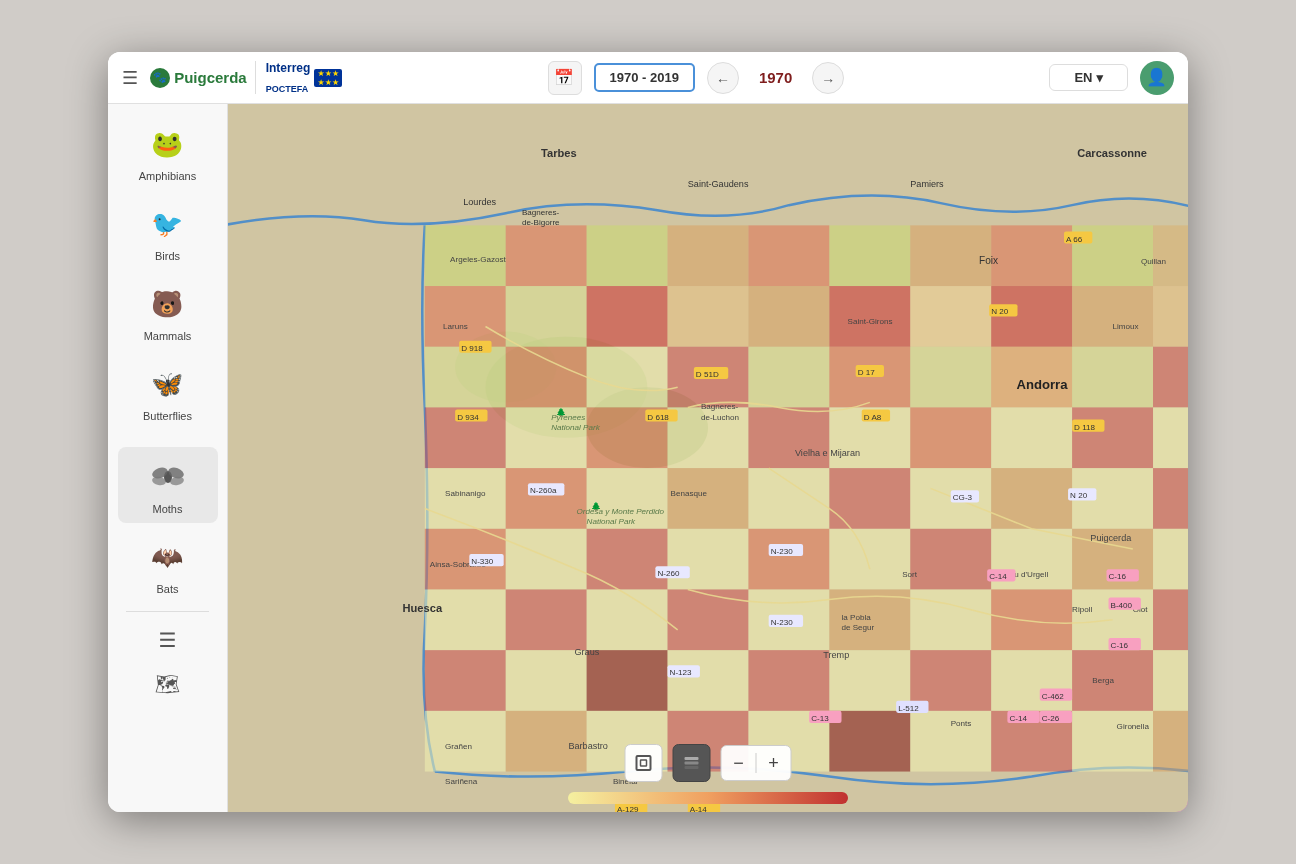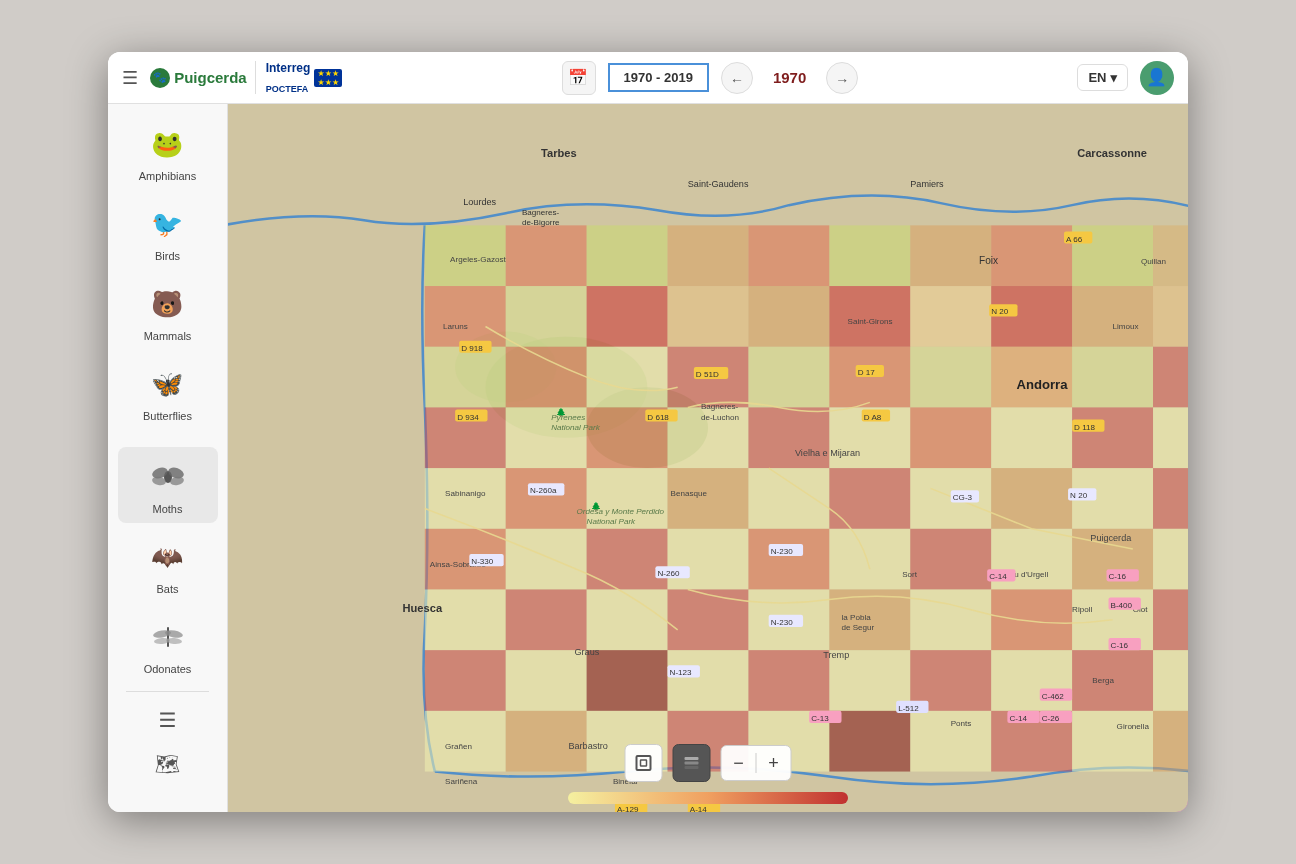--- a/index.html
+++ b/index.html
@@ -88,21 +88,21 @@
       border-radius: 2px;
       display: flex;
       align-items: center;
       justify-content: center;
       color: #FFD700;
       font-size: 8px;
     }
     .topbar-spacer { flex: 1; }
     .date-range-btn {
       border: 2px solid #4a90d9;
-      border-radius: 0;
+      border-radius: 5px;
       padding: 5px 14px;
       font-size: 13px;
       font-weight: bold;
       color: #333;
       cursor: pointer;
       background: #fff;
     }
     .calendar-btn {
       width: 34px;
       height: 34px;
@@ -134,21 +134,21 @@
       font-weight: bold;
       color: #7f1d1d;
       padding: 0 8px;
     }
     .lang-btn {
       display: flex;
       align-items: center;
       gap: 4px;
       border: 1px solid #ddd;
       border-radius: 6px;
-      padding: 5px 10px;
+      padding: 5px 24px;
       font-size: 13px;
       font-weight: bold;
       cursor: pointer;
       background: #fff;
       color: #333;
     }
     .user-avatar {
       width: 34px;
       height: 34px;
       border-radius: 50%;
@@ -378,32 +378,20 @@
             <ellipse cx="26" cy="14" rx="8" ry="5" fill="#666" opacity="0.8" transform="rotate(20,26,14)"></ellipse>
             <ellipse cx="9" cy="22" rx="7" ry="4" fill="#777" opacity="0.7" transform="rotate(10,9,22)"></ellipse>
             <ellipse cx="27" cy="22" rx="7" ry="4" fill="#777" opacity="0.7" transform="rotate(-10,27,22)"></ellipse>
           </svg>
         </div>
         <span class="sidebar-label">Moths</span>
       </div>
       <div class="sidebar-item">
         <div class="sidebar-icon">🦇</div>
         <span class="sidebar-label">Bats</span>
-      </div>
-      <div class="sidebar-item">
-        <div class="sidebar-icon">
-          <svg width="36" height="36" viewBox="0 0 36 36">
-            <rect x="17" y="8" width="2" height="20" fill="#555" rx="1"></rect>
-            <ellipse cx="12" cy="15" rx="9" ry="3.5" fill="#888" opacity="0.7" transform="rotate(-10,12,15)"></ellipse>
-            <ellipse cx="24" cy="15" rx="9" ry="3.5" fill="#888" opacity="0.7" transform="rotate(10,24,15)"></ellipse>
-            <ellipse cx="12" cy="22" rx="8" ry="3" fill="#999" opacity="0.6" transform="rotate(-5,12,22)"></ellipse>
-            <ellipse cx="24" cy="22" rx="8" ry="3" fill="#999" opacity="0.6" transform="rotate(5,24,22)"></ellipse>
-          </svg>
-        </div>
-        <span class="sidebar-label">Odonates</span>
       </div>
 
       <div class="sidebar-divider"></div>
 
       <div class="sidebar-bottom-item">
         <span>☰</span>
       </div>
       <div class="sidebar-bottom-item">
         <span>🗺</span>
       </div>

